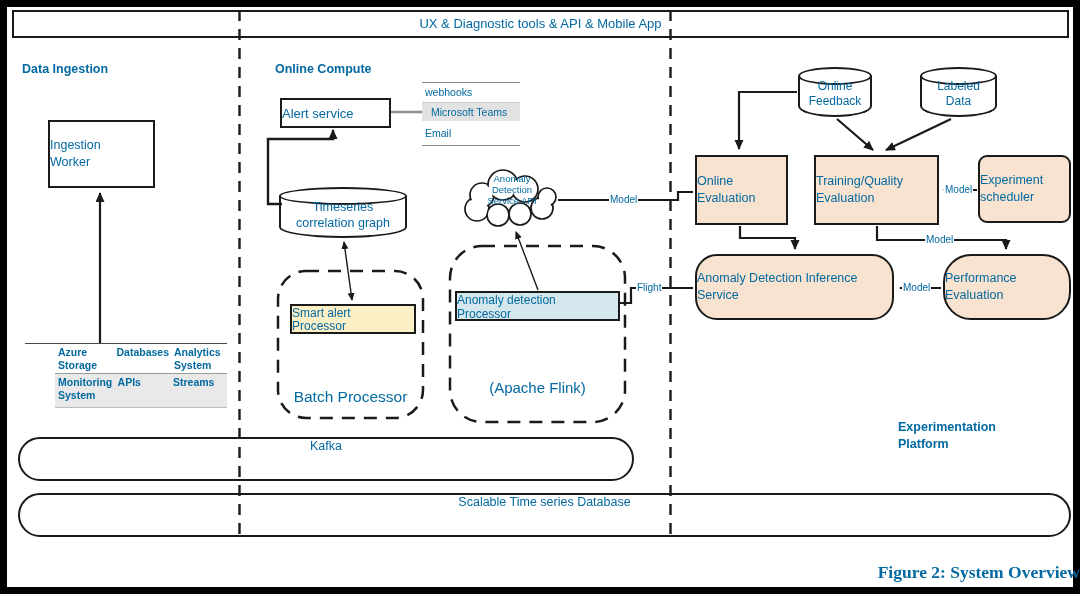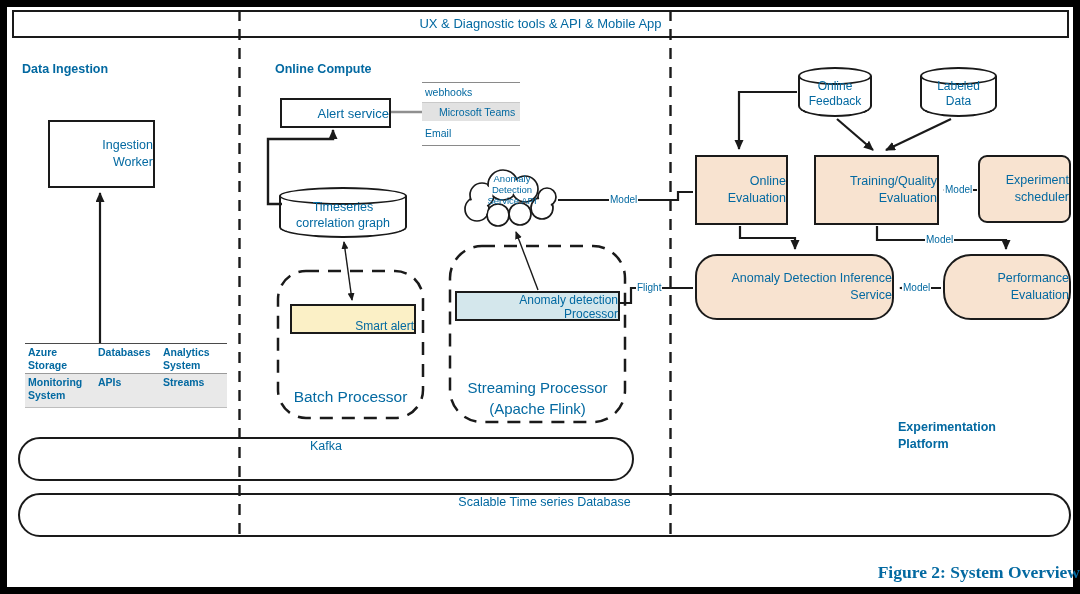--- a/index.html
+++ b/index.html
@@ -4,49 +4,49 @@
 <style>
   html,body{margin:0;padding:0;background:#fff;}
   .canvas{
     position:relative;width:1080px;height:594px;background:#fff;overflow:hidden;
     box-shadow:inset 0 0 0 7px #000;
     font-family:"Liberation Sans",sans-serif;color:#0369a1;
   }
   .abs{position:absolute;box-sizing:border-box;}
   .box{
     position:absolute;box-sizing:border-box;background:#fff;border:2.5px solid #1a1a1a;
-    display:flex;flex-direction:column;align-items:flex-end;justify-content:center;
+    display:flex;flex-direction:column;align-items:flex-start;justify-content:center;
     text-align:center;font-size:12.5px;line-height:17px;
   }
   .peach{background:#f8e3d0;border-width:2px;}
-  .yellow{background:#fbf0c6;border-width:2px;font-size:12px;line-height:13px;justify-content:flex-start;padding-top:14px;overflow:hidden;}
+  .yellow{background:#fbf0c6;border-width:2px;font-size:12px;line-height:13px;justify-content:flex-start;padding-top:1px;overflow:hidden;}
   .blue{background:#d4e7ec;border-width:2px;font-size:12px;line-height:13.5px;justify-content:flex-start;padding-top:1px;overflow:hidden;}
   .section-label{position:absolute;font-weight:bold;font-size:12.5px;}
   .header-bar{
     position:absolute;left:12px;top:10px;width:1057px;height:28px;box-sizing:border-box;
     border:2px solid #1a1a1a;background:#fff;text-align:center;font-size:13px;line-height:24px;
   }
   .cyl{position:absolute;box-sizing:border-box;background:#fff;border:2px solid #1a1a1a;border-top:none;
     border-radius:0 0 55% 55% / 0 0 12px 12px;}
   .cyl::before{content:"";position:absolute;left:-2px;right:-2px;top:-9px;height:18px;background:#fff;
     border:2px solid #1a1a1a;border-radius:50%;box-sizing:border-box;}
   .cyl .ct{position:relative;display:block;text-align:center;}
   .edge-label{position:absolute;background:#fff;font-size:10px;line-height:12px;padding:0 1px;z-index:6;}
   .svg-layer{position:absolute;left:0;top:0;z-index:5;pointer-events:none;}
   .proc-label{position:absolute;text-align:center;z-index:2;}
   .stadium{
     position:absolute;box-sizing:border-box;border:2px solid #1a1a1a;border-radius:22px;background:#fff;
     display:flex;justify-content:center;font-size:12.5px;
   }
   .chan{position:absolute;left:422px;top:82px;width:98px;border-top:1px solid #8a8a8a;font-size:10.5px;z-index:2;}
   .chan .r1{height:19px;line-height:19px;border-bottom:1px solid #c9c9c9;padding-left:3px;}
-  .chan .r2{height:18px;line-height:18px;background:#e2e2e2;padding-left:17px;}
+  .chan .r2{height:18px;line-height:18px;background:#e2e2e2;padding-left:9px;}
   .chan .r3{height:24px;line-height:24px;border-bottom:1px solid #8a8a8a;padding-left:3px;}
   .srcs{position:absolute;left:25px;top:343px;width:202px;border-top:1.5px solid #4a4a4a;font-size:10.5px;font-weight:600;z-index:2;}
-  .srcs .row{display:flex;}
+  .srcs .row{display:flex;margin-left:30px;}
   .srcs .row1{height:29px;border-bottom:1px solid #9a9a9a;}
   .srcs .row2{height:33px;background:#e9e9e9;border-bottom:1px solid #bdbdbd;}
   .srcs .cell{box-sizing:border-box;padding:2px 2px 0 3px;line-height:12.5px;}
   .c1{width:70px;}.c2{width:65px;}.c3{width:67px;}
   .cloud-text{position:absolute;left:462px;top:173px;width:100px;text-align:center;font-size:9.5px;line-height:11px;z-index:3;}
   .caption{position:absolute;left:0;top:562px;width:1080px;text-align:right;
     font-family:"Liberation Serif",serif;font-weight:bold;font-size:17.5px;}
 </style>
 </head>
 <body>
@@ -103,21 +103,20 @@
     <span>Smart alert</span>
     <span>Processor</span>
   </div>
   <div class="proc-label" style="left:278px;top:388px;width:145px;font-size:15.5px;">Batch Processor</div>
 
   <div class="box blue" style="left:455px;top:291px;width:165px;height:30px;">
     <span>Anomaly detection</span>
     <span>Processor</span>
   </div>
   <div class="proc-label" style="left:450px;top:377px;width:175px;font-size:15px;line-height:21px;">
-    <span style="display:block;">Streaming Processor</span>
     <span style="display:block;">(Apache Flink)</span>
   </div>
 
   <svg class="abs" style="left:460px;top:164px;z-index:2;" width="104" height="66" viewBox="0 0 104 66">
     <g stroke="#1a1a1a" stroke-width="1.7" fill="#fff">
       <circle cx="17" cy="45" r="12"></circle>
         <circle cx="38" cy="51" r="11"></circle>
         <circle cx="60" cy="50" r="11"></circle>
         <circle cx="82" cy="44" r="11"></circle>
       <circle cx="22" cy="31" r="12"></circle>

